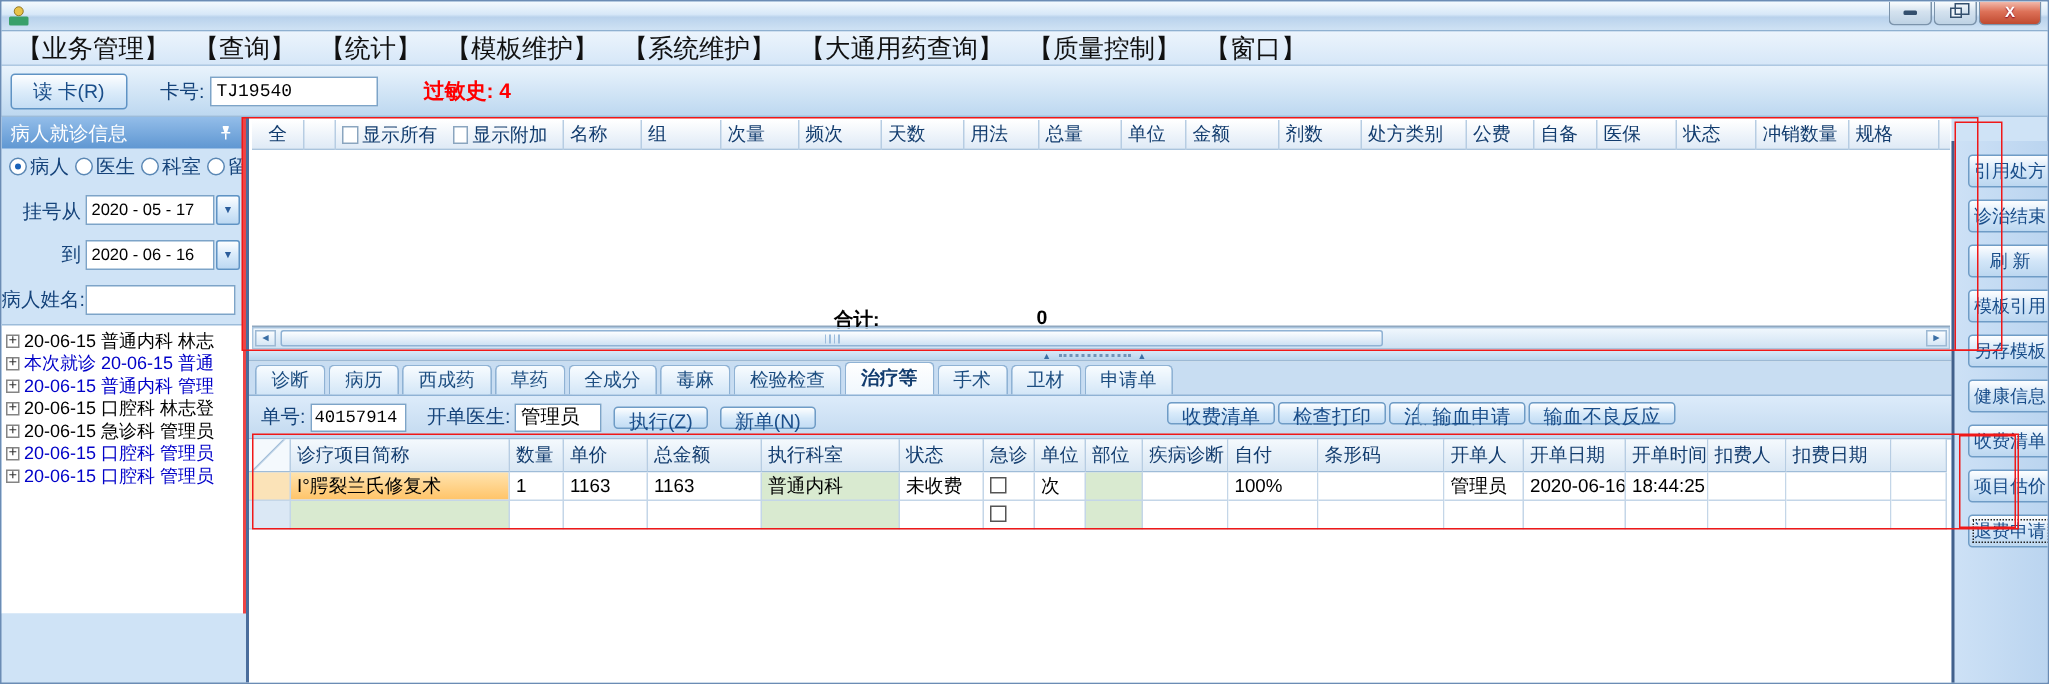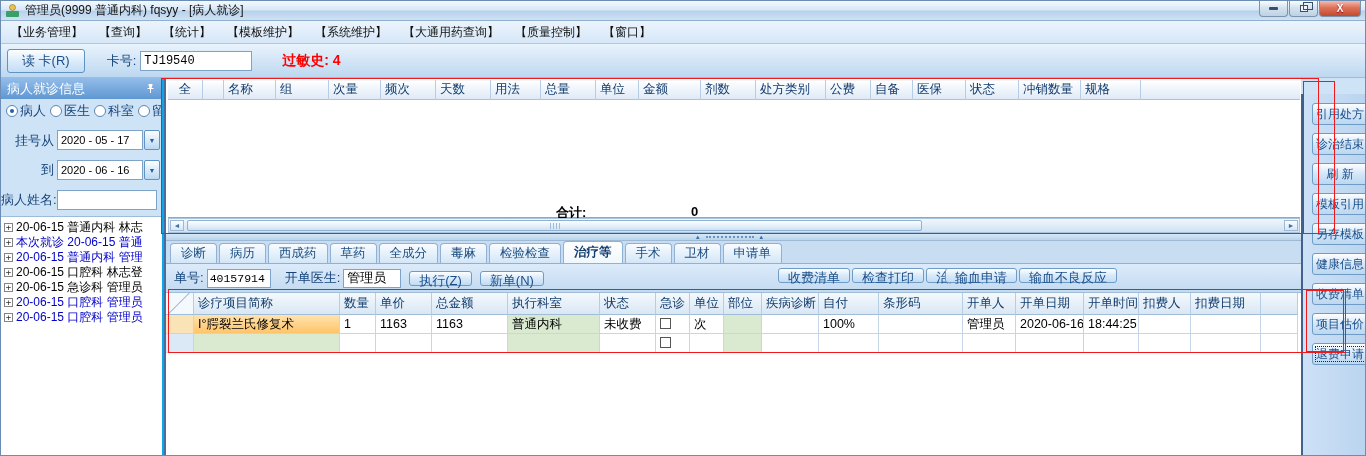--- a/index.html
+++ b/index.html
@@ -19,36 +19,36 @@
   .winbtn.close { width:42px; background:linear-gradient(#f3bcae,#dd7158 45%,#c04a30); }
   .ico-min { width:9px; height:3px; background:#35506e; border-radius:1px; }
   .ico-restore { position:relative; width:8px; height:7px; border:1px solid #35506e; background:#eef4fa; }
   .ico-restore::before { content:""; position:absolute; left:2px; top:-4px; width:8px; height:6px; border:1px solid #35506e; }
   .ico-close { color:#fff; font-weight:bold; font-size:10px; line-height:10px; text-shadow:0 1px 1px #802; }
 
   
   .menubar { position:absolute; left:0; top:20px; width:1366px; height:23px;
     background:linear-gradient(#ecf4fc,#d6e7f8); border-bottom:1px solid #aec8e2;
     display:flex; align-items:center; padding-left:10px; }
-  .menu-item { color:#101010; font-size:12px; margin-right:16px; white-space:nowrap; }
+  .menu-item { color:#101010; font-size:17px; margin-right:16px; white-space:nowrap; }
 
   
   .toolbar { position:absolute; left:0; top:43px; width:1366px; height:34px;
     background:linear-gradient(#e9f3fc,#bdd8f0); border-bottom:1px solid #9cbcda;
     display:flex; align-items:center; }
   .btn-readcard { margin-left:6px; height:24px; padding:0 14px; border:1px solid #5f93c4; border-radius:3px;
     background:linear-gradient(#fdfeff,#dcecfa 50%,#c4ddf4); color:#1a4e8a; font-size:13px; }
   .lbl-card { color:#15437a; font-size:13px; margin-left:22px; }
   .inp-card { width:112px; height:20px; margin-left:4px; border:1px solid #7da4c8; background:#fff;
     font-family:"Liberation Mono","DejaVu Sans Mono",monospace; font-size:12px; padding:1px 3px; color:#000; }
   .patient-summary { margin-left:22px; color:#0f2f5c; font-size:13px; font-weight:bold; white-space:nowrap; }
   .allergy { margin-left:30px; color:#ff0000; font-size:14px; font-weight:bold; white-space:nowrap; }
 
   
-  .sidebar { position:absolute; left:0; top:77px; width:163px; height:379px; background:#cfe3f6; border-right:2px solid #0ea5e9; overflow:hidden; }
+  .sidebar { position:absolute; left:0; top:77px; width:163px; height:331px; background:#cfe3f6; border-right:2px solid #ef4444; overflow:hidden; }
   .sb-header { height:21px; background:linear-gradient(#93bde9,#5f97d2); color:#fff; font-size:13px;
     display:flex; align-items:center; padding:0 6px; }
   .sb-header .pin { margin-left:auto; width:11px; height:11px; }
   .sb-radios { position:absolute; left:0; top:24px; width:100%; display:flex; align-items:center; padding-left:5px; white-space:nowrap; }
   .radio-item { display:flex; align-items:center; margin-right:4px; color:#15437a; font-size:13px; }
   .radio { width:12px; height:12px; border:1px solid #5a87b4; border-radius:50%; background:#fff; margin-right:2px; position:relative; }
   .radio-item.checked .radio::after { content:""; position:absolute; left:3px; top:3px; width:4px; height:4px; border-radius:50%; background:#1a62b8; }
   .sb-row { position:absolute; left:0; width:100%; height:22px; display:flex; align-items:center; }
   .sb-row .lbl { width:56px; text-align:right; color:#15437a; font-size:13px; padding-right:3px; white-space:nowrap; }
   .datefield { width:86px; height:20px; background:#fff; border:1px solid #7da4c8; font-size:11px; color:#000;
@@ -144,21 +144,20 @@
 </head>
 <body>
 
 <div class="app">
 
   <div class="titlebar">
     <svg class="appicon" viewBox="0 0 15 15">
       <rect x="1" y="8" width="13" height="6" rx="1" fill="#3aa06a"></rect>
       <circle cx="7.5" cy="4.5" r="3" fill="#e8c34a" stroke="#8a6d1a" stroke-width="0.6"></circle>
     </svg>
-    <span class="ttl">管理员(9999 普通内科) fqsyy - [病人就诊]</span>
     <div class="winbtns">
       <div class="winbtn">
           <span class="ico-min"></span>
         </div>
       <div class="winbtn">
           <span class="ico-restore"></span>
         </div>
       <div class="winbtn close">
           <span class="ico-close">X</span>
         </div>
@@ -260,20 +259,26 @@
           <span>20-06-15 口腔科 管理员</span>
         </div>
       </div>
   </div>
 
   <div class="main">
 
     <div class="m uhead">
       <span class="hcell center" style="width:35px">全</span>
       <span class="hcell" style="width:21px"></span>
+      <span class="hcell cbgroup" style="width:152px">
+        <span class="cb"></span>
+        <span class="t">显示所有</span>
+        <span class="cb"></span>
+        <span class="t">显示附加</span>
+      </span>
       <span style="display:flex;">
 
       <span class="hcell" style="width: 52px;">名称</span>
           <span class="hcell" style="width: 53px;">组</span>
           <span class="hcell" style="width: 52px;">次量</span>
           <span class="hcell" style="width: 55px;">频次</span>
           <span class="hcell" style="width: 55px;">天数</span>
           <span class="hcell" style="width: 50px;">用法</span>
           <span class="hcell" style="width: 55px;">总量</span>
           <span class="hcell" style="width: 43px;">单位</span>

